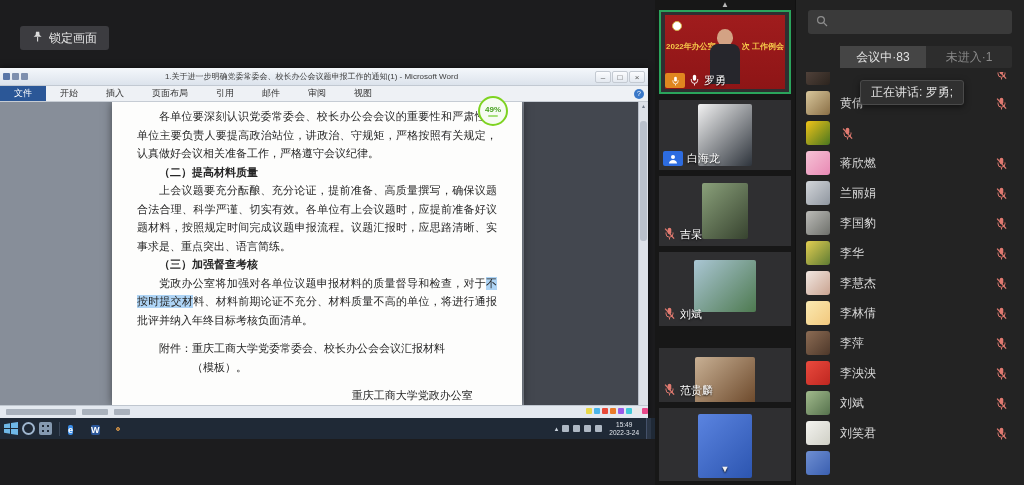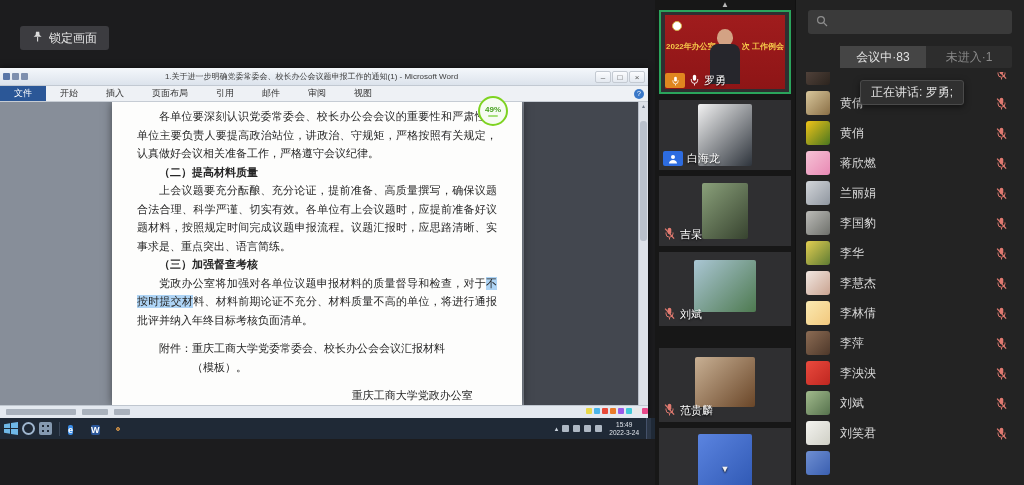--- a/index.html
+++ b/index.html
@@ -62,21 +62,21 @@
   .tb-caret { color:#c9d2dd; font-size:7px; }
   .tray-ic { width:7px; height:7px; background:#aeb8c4; border-radius:1px; display:block; }
   .tb-clock { color:#e2e7ee; font-size:6.5px; line-height:7.5px; text-align:center; padding:0 3px; }
   .tb-show-desktop { width:5px; height:21px; background:#2b3646; border-left:1px solid #44516a; }
 
   
   #strip { position:absolute; left:655px; top:0; width:140px; height:485px; background:#171717; }
   .up-arrow { height:10px; text-align:center; color:#b9b9b9; font-size:8px; line-height:10px; }
   .thumb { position:relative; width:132px; margin:0 auto 6px; background:#2f2f31; overflow:hidden; }
   .thumb.active { border:2px solid #2aa45c; }
-  .t0 { height:84px; } .t1 { height:70px; } .t2 { height:70px; } .t3 { height:74px; } .t4 { height:74px;margin-top:22px; } .t5 { height:73px; margin-bottom:0; }
+  .t0 { height:84px; } .t1 { height:70px; } .t2 { height:70px; } .t3 { height:74px; } .t4 { height:54px;margin-top:22px; } .t5 { height:73px; margin-bottom:0; }
   .ph { position:absolute; left:50%; top:4px; transform:translateX(-50%); border-radius:2px; }
   .t1 .ph { width:54px; height:62px; } .t2 .ph { width:46px; height:56px; top:7px; }
   .t3 .ph { width:62px; height:52px; top:8px; } .t4 .ph { width:60px; height:50px; top:9px; }
   .t5 .ph { width:54px; height:64px; top:6px; }
   .t-label { position:absolute; left:4px; bottom:4px; display:flex; align-items:center; gap:4px; font-size:11px; color:#fff; text-shadow:0 1px 2px rgba(0,0,0,.9); z-index:3; }
   .badge { width:20px; height:15px; border-radius:2px; display:flex; align-items:center; justify-content:center; }
   .badge.audio { background:#e0861f; }
   .badge.user { background:#2d6ce0; }
   .slide { position:absolute; inset:3px 4px; background:linear-gradient(#a01c1d,#8e1516); }
   .s-logo { position:absolute; left:7px; top:6px; width:10px; height:10px; border-radius:50%; background:#fff; border:1px solid #d8b24a; }
@@ -351,21 +351,20 @@
           <svg width="13" height="13" viewBox="0 0 12 13">
             <rect x="4.2" y="0.8" width="3.6" height="6.4" rx="1.8" fill="#e07a70"></rect>
             <path d="M2.5 5.5v1.2a3.5 3.5 0 0 0 7 0V5.5" fill="none" stroke="#e07a70"></path>
             <line x1="6" y1="10.5" x2="6" y2="12.5" stroke="#e07a70"></line>
             <line x1="1.6" y1="1.6" x2="10.6" y2="11.6" stroke="#e07a70" stroke-width="1.3"></line>
           </svg>
         </span>
   </div>
       <div class="m-row">
     <div class="avatar" style="background: linear-gradient(135deg, rgb(240, 196, 25), rgb(73, 118, 31));"></div>
-    <div class="m-name">黄俏</div>
     <span class="m-mic">
           <svg width="13" height="13" viewBox="0 0 12 13">
             <rect x="4.2" y="0.8" width="3.6" height="6.4" rx="1.8" fill="#e07a70"></rect>
             <path d="M2.5 5.5v1.2a3.5 3.5 0 0 0 7 0V5.5" fill="none" stroke="#e07a70"></path>
             <line x1="6" y1="10.5" x2="6" y2="12.5" stroke="#e07a70"></line>
             <line x1="1.6" y1="1.6" x2="10.6" y2="11.6" stroke="#e07a70" stroke-width="1.3"></line>
           </svg>
         </span>
   </div>
       <div class="m-row">

